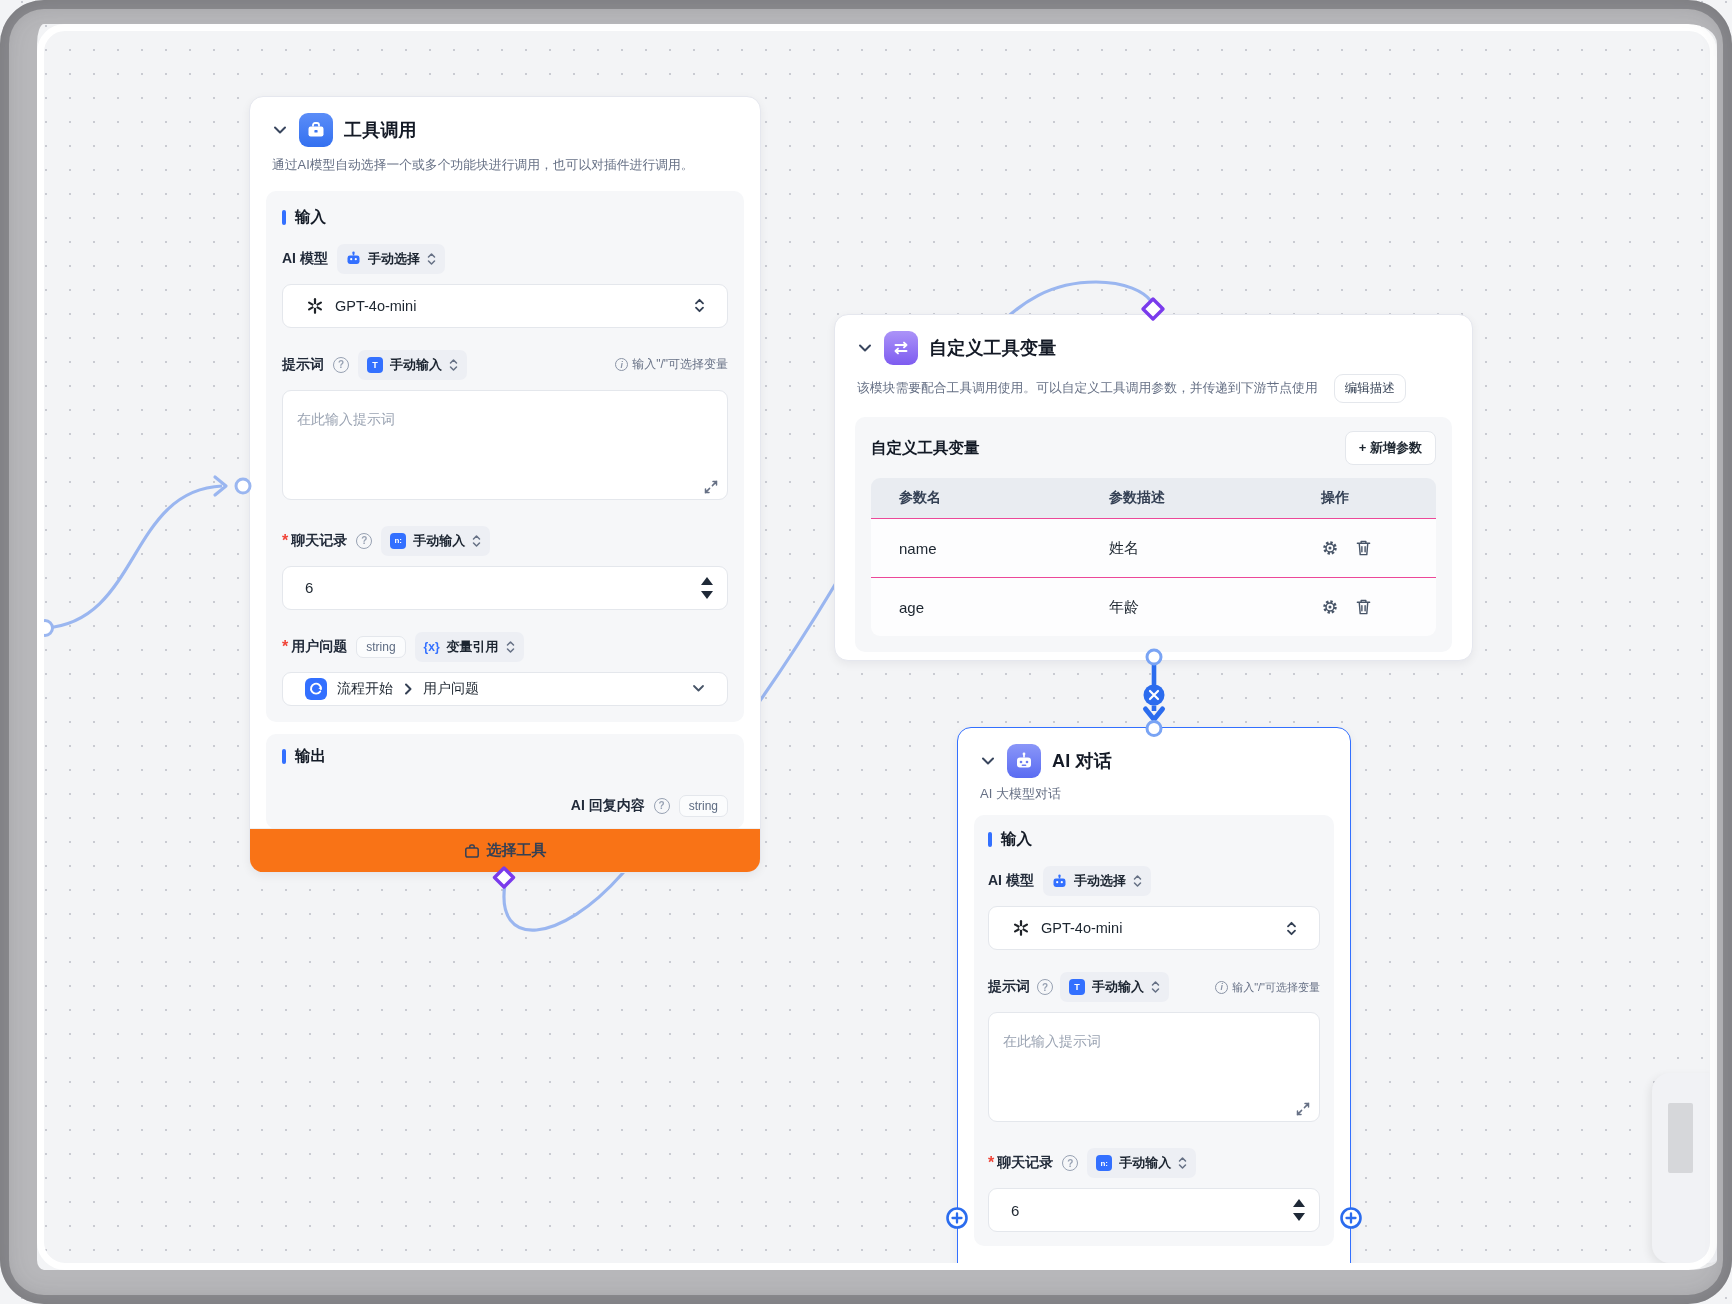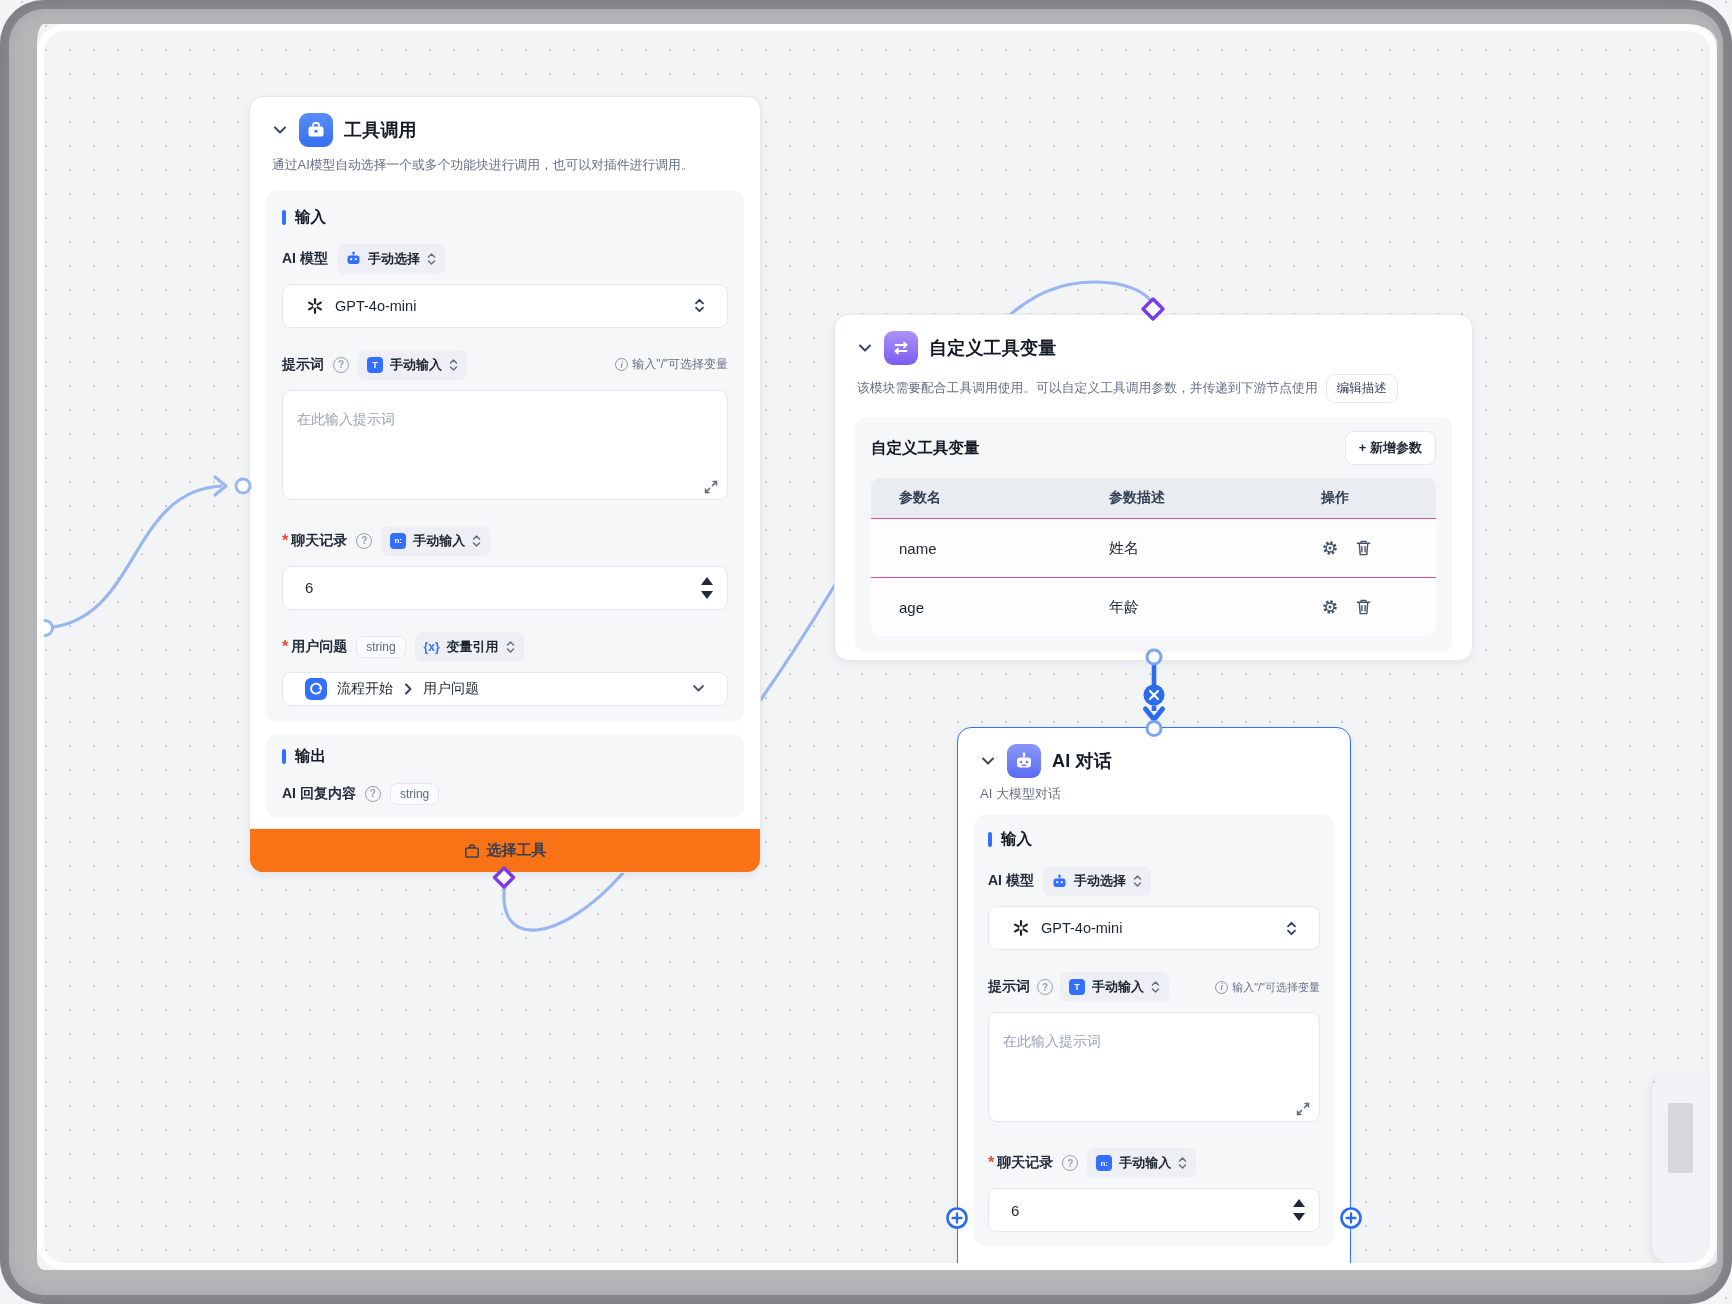--- a/index.html
+++ b/index.html
@@ -88,21 +88,21 @@
   .crumb .flowic { width:22px; height:22px; border-radius:6px; background:#3370ff;
     display:flex; align-items:center; justify-content:center; }
   .crumb .car { margin-left:auto; }
 
   .nfooter { position:absolute; left:0; right:0; bottom:0; height:44px; border-top:1px solid #edf0f4;
     background:#f97316; border-radius:0 0 13px 13px; display:flex; align-items:center;
     justify-content:center; gap:7px; font-size:15px; font-weight:600; color:#344054; cursor:pointer; }
 
   
   .editbtn { border:1px solid #e4e7ec; background:#fff; border-radius:9px; padding:5px 10px;
-    font-size:12.5px; color:#344054; white-space:nowrap; cursor:pointer; }
+    font-size:12.5px; color:#344054; white-space:nowrap; cursor:pointer;margin-left:8px; }
   .cv-panel { background:#f6f7f9; border-radius:10px; margin:14px 20px 0 20px; padding:14px 16px 16px 16px; }
   .cv-top { display:flex; align-items:center; }
   .cv-title { font-size:15.5px; font-weight:700; color:#131a26; }
   .addbtn { margin-left:auto; border:1px solid #e4e7ec; background:#fff; border-radius:8px;
     padding:7px 13px; font-size:13px; font-weight:600; color:#1d2630; cursor:pointer; }
   .tbl { margin-top:13px; border-radius:9px; overflow:hidden; }
   .trh, .trb { display:grid; grid-template-columns:210px 212px 1fr; align-items:center; }
   .trh { background:#e9ecf1; height:40px; font-size:14px; font-weight:600; color:#344054; }
   .trb { background:#fdfdfe; height:59px; font-size:15px; color:#1d2630; border-top:1px solid #ec4899; }
   .trh > div, .trb > div { padding-left:28px; }
@@ -259,21 +259,21 @@
           <path d="M2 2 L6.5 6.5 L11 2" fill="none" stroke="#475467" stroke-width="1.8" stroke-linecap="round" stroke-linejoin="round"></path>
           </svg>
       </div>
     </div>
 
     <div class="panel" style="margin-top:12px; padding:12px 16px 12px 16px;">
       <div class="sectitle">
         <span class="secbar"></span>
         <span>输出</span>
       </div>
-      <div class="frow" style="margin-top:16px;">
+      <div class="frow" style="margin-top:28px;justify-content:flex-end;">
         <span class="lbl">AI 回复内容</span>
         <span class="help">
             <span>?</span>
           </span>
         <span class="tag">string</span>
       </div>
     </div>
 
     <div class="nfooter">
       <svg width="16" height="16" viewBox="0 0 16 16">

